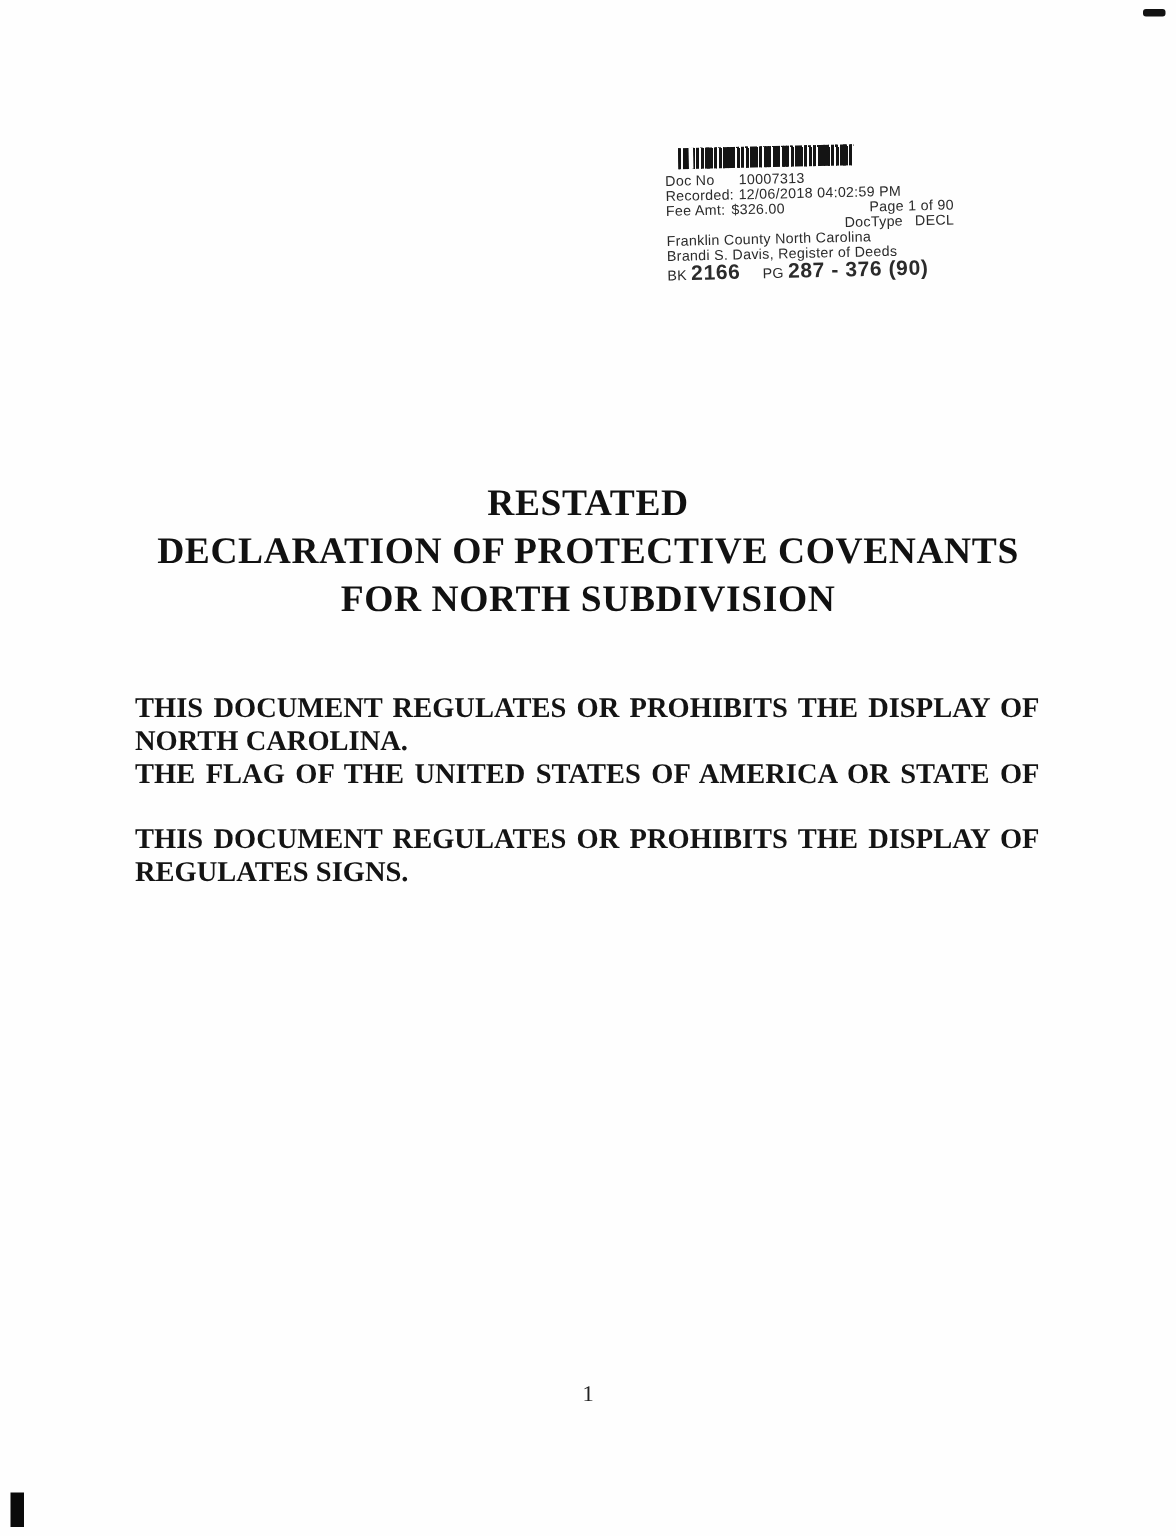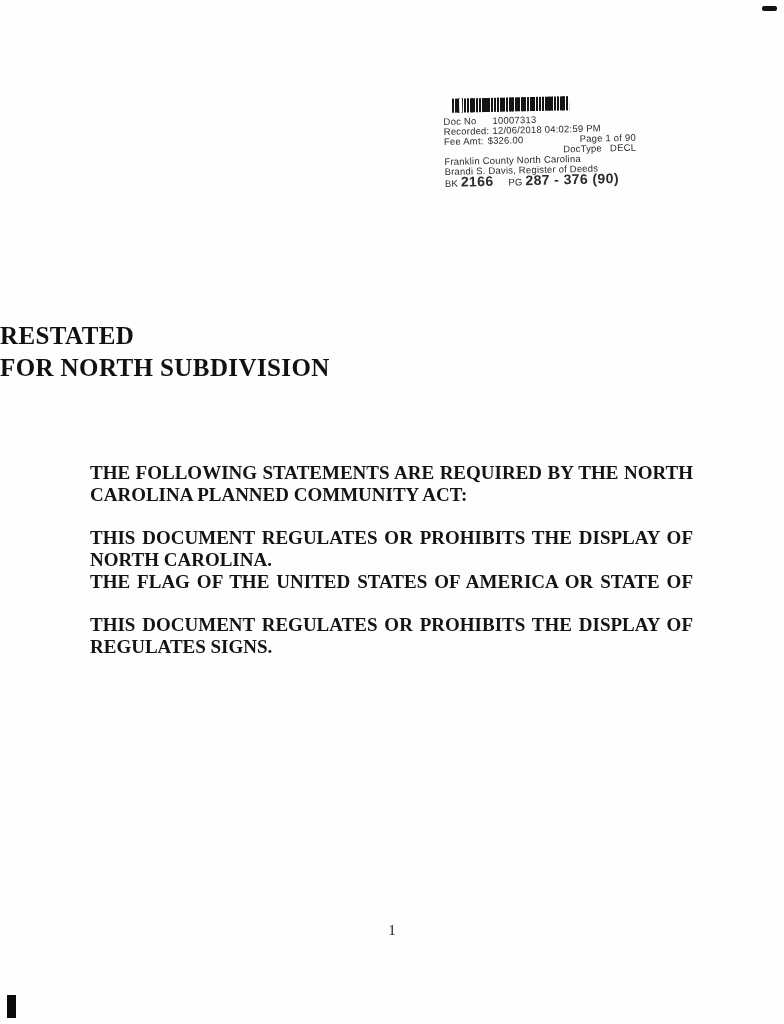--- a/index.html
+++ b/index.html
@@ -71,21 +71,21 @@
     font-size: 14px;
     letter-spacing: 0.4px;
   }
   .bk-row .pg-lbl { margin-left: 12px; }
 
   
   .title-block {
     position: absolute;
     left: 0; right: 0;
     top: 320px;
-    text-align: left;
+    text-align: center;
     font-weight: bold;
     font-size: 25px;
     line-height: 32px;
     letter-spacing: 0.4px;
     color: #111111;
   }
 
   
   .body-block {
     position: absolute;
@@ -150,28 +150,25 @@
     <div class="stamp-row bk-row">
       <span>BK</span>
       <span class="big">2166</span>
       <span class="pg-lbl">PG</span>
       <span class="big">287 - 376 (90)</span>
     </div>
   </div>
 
   <div class="title-block">
     <div>RESTATED</div>
+    <div>DECLARATION OF PROTECTIVE COVENANTS</div>
     <div>FOR NORTH SUBDIVISION</div>
   </div>
 
   <div class="body-block">
-    <div class="para">
-      <div class="jline">THE FOLLOWING STATEMENTS ARE REQUIRED BY THE NORTH</div>
-      <div class="jline last">CAROLINA PLANNED COMMUNITY ACT:</div>
-    </div>
     <div class="para">
       <div class="jline">THIS DOCUMENT REGULATES OR PROHIBITS THE DISPLAY OF</div>
       <div class="jline last">NORTH CAROLINA.</div>
       <div class="jline">THE FLAG OF THE UNITED STATES OF AMERICA OR STATE OF</div>
     </div>
     <div class="para">
       <div class="jline">THIS DOCUMENT REGULATES OR PROHIBITS THE DISPLAY OF</div>
       <div class="jline last">REGULATES SIGNS.</div>
     </div>
   </div>

